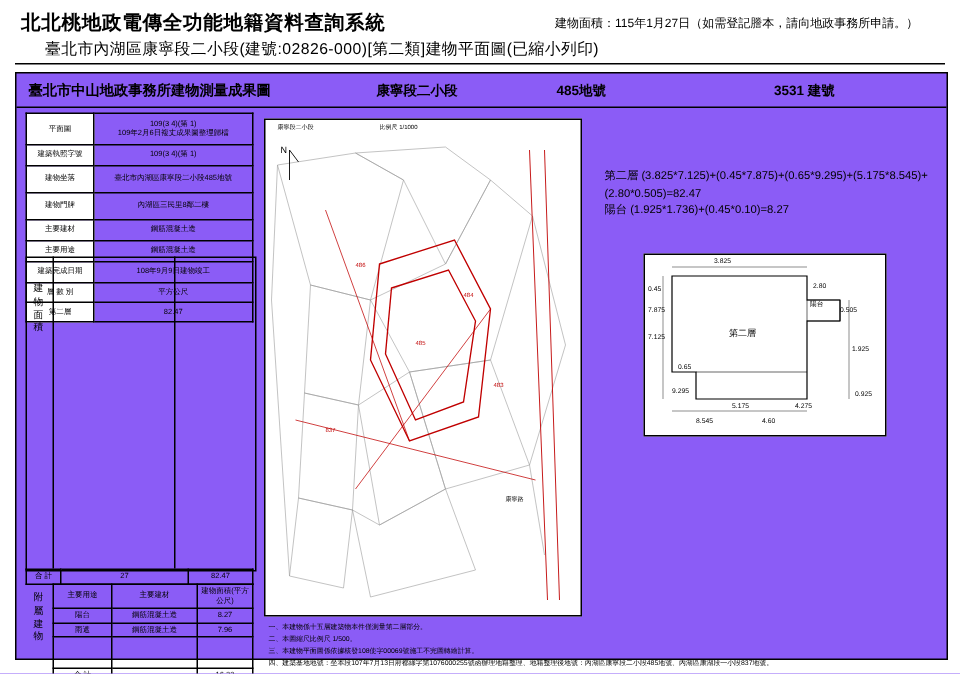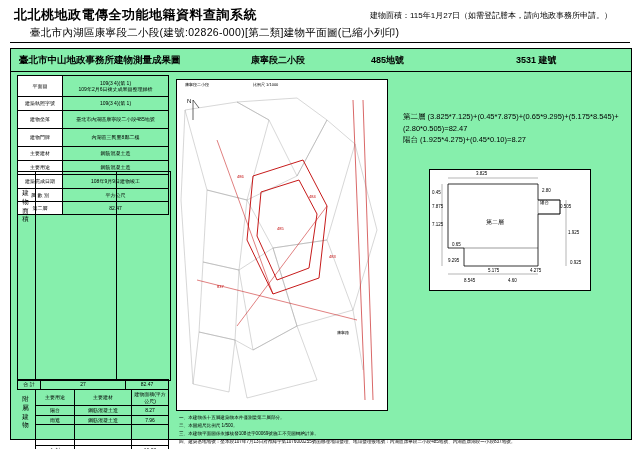--- a/index.html
+++ b/index.html
@@ -14,21 +14,21 @@
   .hdr{position:absolute;left:0;top:0;width:640px;}
   .hdr-title{position:absolute;left:14px;top:6px;font-size:13px;font-weight:bold;letter-spacing:0.5px;}
   .hdr-sub{position:absolute;left:14px;top:26px;font-size:10.5px;font-weight:normal;letter-spacing:0.3px;margin-left:16px;}
   .hdr-date{position:absolute;left:370px;top:10px;font-size:8px;}
   .hdr-rule{position:absolute;left:10px;top:42px;width:620px;height:1px;background:#000;}
 
   
   .doc{
     position:absolute;left:10px;top:48px;width:620px;height:390px;
     border:1px solid #000;
-    background:#86efac;
+    background:#8b5cf6;
   }
   .doc-title{
     position:absolute;left:8px;top:5px;font-size:9.5px;font-weight:bold;
   }
   .doc-seg{position:absolute;top:5px;font-size:9px;font-weight:bold;}
   .seg1{left:240px;}
   .seg2{left:360px;}
   .seg3{left:505px;}
   .doc-hr{position:absolute;left:0;top:22px;width:620px;height:1px;background:#000;}
 
@@ -228,21 +228,21 @@
     <div class="m-lbl red" style="left:60px;top:94px;">486</div>
     <div class="m-lbl red" style="left:132px;top:114px;">484</div>
     <div class="m-lbl red" style="left:40px;top:204px;">837</div>
     <div class="m-lbl red" style="left:152px;top:174px;">483</div>
     <div class="m-lbl" style="left:10px;top:18px;font-size:6px;">N</div>
     <div class="m-lbl" style="left:160px;top:250px;">康寧路</div>
   </div>
 
   <div class="formula">
     <div>第二層 (3.825*7.125)+(0.45*7.875)+(0.65*9.295)+(5.175*8.545)+(2.80*0.505)=82.47</div>
-    <div>陽台 (1.925*4.275)+(0.45*0.10)=8.27</div>
+    <div>陽台 (1.925*1.736)+(0.45*0.10)=8.27</div>
   </div>
 
   <div class="plan">
     <svg width="160" height="120" viewBox="0 0 160 120">
       <g stroke="#000" stroke-width="0.8" fill="none">
         <path d="M18 14 L108 14 L108 30 L130 30 L130 44 L108 44 L108 96 L34 96 L34 78 L18 78 Z"></path>
       </g>
       <g stroke="#000" stroke-width="0.4" fill="none">
         <path d="M108 30 L130 30 L130 44 L108 44 Z"></path>
         <line x1="34" y1="78" x2="108" y2="78"></line>

